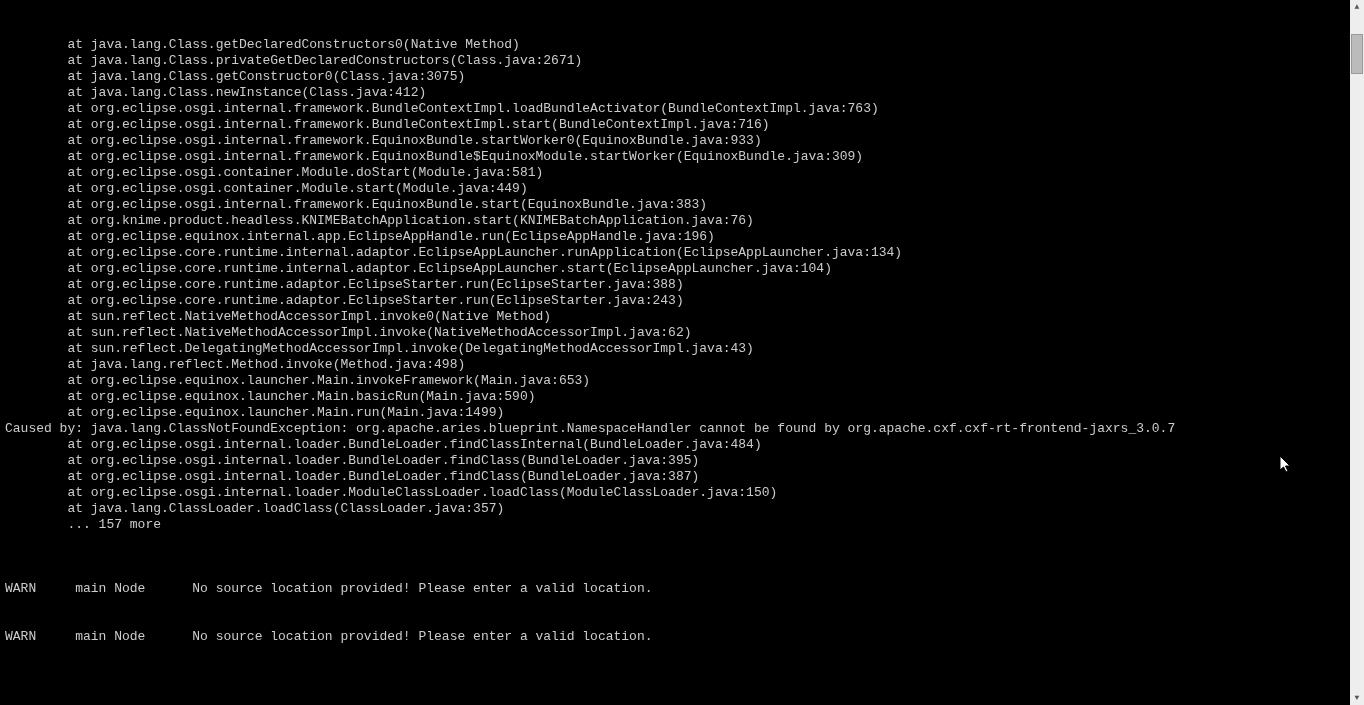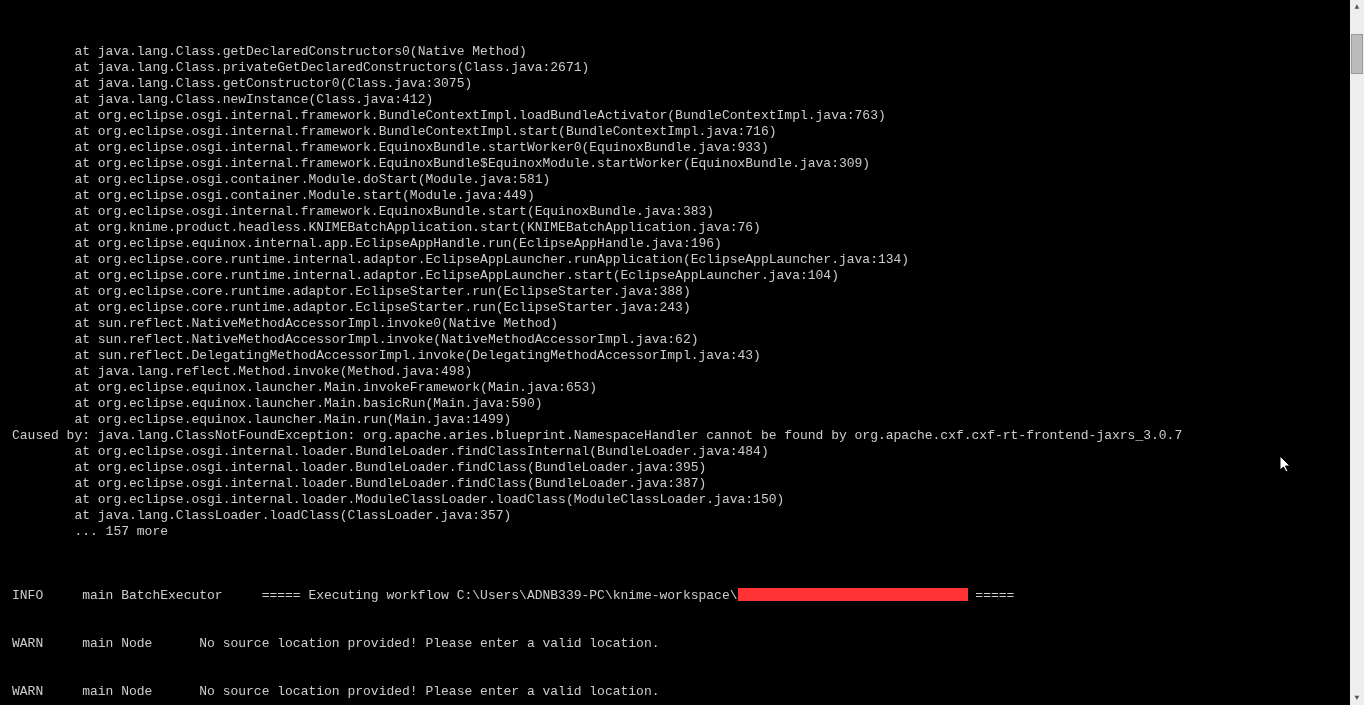--- a/index.html
+++ b/index.html
@@ -10,21 +10,21 @@
       font-size: 13px;
       line-height: 16px;
       width: 1364px;
       height: 705px;
       position: relative;
       overflow: hidden;
     }
     .console {
       width: 1350px;
       height: 705px;
-      padding: 12px;
+      padding: 5px;
       overflow: hidden;
       white-space: pre;
     }
     .line {
       min-height: 16px;
       white-space: pre;
       position: relative;
     }
     .redact {
       display: inline-block;
@@ -77,21 +77,20 @@
       pointer-events: none;
       z-index: 10;
     }
     .cursor svg { display: block; }
   </style>
 </head>
 <body>
 
 <div class="console">
   <div id="stack"><div class="line">        at java.lang.Class.getDeclaredConstructors0(Native Method)</div><div class="line">        at java.lang.Class.privateGetDeclaredConstructors(Class.java:2671)</div><div class="line">        at java.lang.Class.getConstructor0(Class.java:3075)</div><div class="line">        at java.lang.Class.newInstance(Class.java:412)</div><div class="line">        at org.eclipse.osgi.internal.framework.BundleContextImpl.loadBundleActivator(BundleContextImpl.java:763)</div><div class="line">        at org.eclipse.osgi.internal.framework.BundleContextImpl.start(BundleContextImpl.java:716)</div><div class="line">        at org.eclipse.osgi.internal.framework.EquinoxBundle.startWorker0(EquinoxBundle.java:933)</div><div class="line">        at org.eclipse.osgi.internal.framework.EquinoxBundle$EquinoxModule.startWorker(EquinoxBundle.java:309)</div><div class="line">        at org.eclipse.osgi.container.Module.doStart(Module.java:581)</div><div class="line">        at org.eclipse.osgi.container.Module.start(Module.java:449)</div><div class="line">        at org.eclipse.osgi.internal.framework.EquinoxBundle.start(EquinoxBundle.java:383)</div><div class="line">        at org.knime.product.headless.KNIMEBatchApplication.start(KNIMEBatchApplication.java:76)</div><div class="line">        at org.eclipse.equinox.internal.app.EclipseAppHandle.run(EclipseAppHandle.java:196)</div><div class="line">        at org.eclipse.core.runtime.internal.adaptor.EclipseAppLauncher.runApplication(EclipseAppLauncher.java:134)</div><div class="line">        at org.eclipse.core.runtime.internal.adaptor.EclipseAppLauncher.start(EclipseAppLauncher.java:104)</div><div class="line">        at org.eclipse.core.runtime.adaptor.EclipseStarter.run(EclipseStarter.java:388)</div><div class="line">        at org.eclipse.core.runtime.adaptor.EclipseStarter.run(EclipseStarter.java:243)</div><div class="line">        at sun.reflect.NativeMethodAccessorImpl.invoke0(Native Method)</div><div class="line">        at sun.reflect.NativeMethodAccessorImpl.invoke(NativeMethodAccessorImpl.java:62)</div><div class="line">        at sun.reflect.DelegatingMethodAccessorImpl.invoke(DelegatingMethodAccessorImpl.java:43)</div><div class="line">        at java.lang.reflect.Method.invoke(Method.java:498)</div><div class="line">        at org.eclipse.equinox.launcher.Main.invokeFramework(Main.java:653)</div><div class="line">        at org.eclipse.equinox.launcher.Main.basicRun(Main.java:590)</div><div class="line">        at org.eclipse.equinox.launcher.Main.run(Main.java:1499)</div><div class="line">Caused by: java.lang.ClassNotFoundException: org.apache.aries.blueprint.NamespaceHandler cannot be found by org.apache.cxf.cxf-rt-frontend-jaxrs_3.0.7</div><div class="line">        at org.eclipse.osgi.internal.loader.BundleLoader.findClassInternal(BundleLoader.java:484)</div><div class="line">        at org.eclipse.osgi.internal.loader.BundleLoader.findClass(BundleLoader.java:395)</div><div class="line">        at org.eclipse.osgi.internal.loader.BundleLoader.findClass(BundleLoader.java:387)</div><div class="line">        at org.eclipse.osgi.internal.loader.ModuleClassLoader.loadClass(ModuleClassLoader.java:150)</div><div class="line">        at java.lang.ClassLoader.loadClass(ClassLoader.java:357)</div><div class="line">        ... 157 more</div><div class="line"></div></div>
-  <div class="line"><span>INFO     main BatchExecutor     ===== Executing workflow C:\Users\ADNB339-PC\knime-workspace\</span><span class="redact" style="width:230px"></span><span> =====</span></div>
   <div class="line">WARN     main Node      No source location provided! Please enter a valid location.</div>
   <div class="line">WARN     main Node      No source location provided! Please enter a valid location.</div>
   
   
   
   
   
   
   
   

